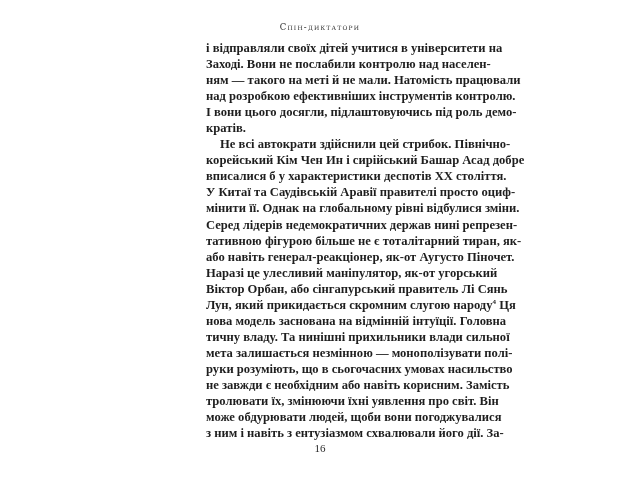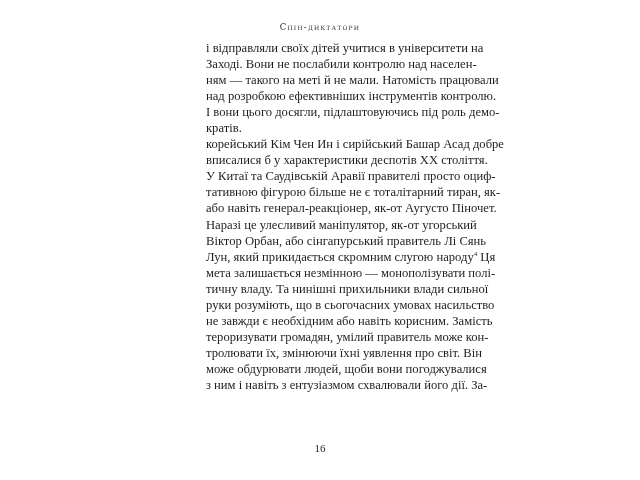--- a/index.html
+++ b/index.html
@@ -8,21 +8,21 @@
     .running-head {
       position: absolute; top: 22px; left: 0; width: 640px; text-align: center;
       font-family: "DejaVu Serif", serif; font-size: 8.5px; letter-spacing: 1.2px;
       color: #2a2a2a; font-variant: small-caps;
     }
     .body-text {
       position: absolute; left: 206px; top: 40px; width: 229px;
       font-family: "Liberation Serif", serif; font-size: 12.6px; line-height: 16.05px;
       color: #1e1e1e; text-align: justify;
     }
-    .line { display: block; white-space: nowrap; text-align-last: justify; text-align: justify; }
+    .line { display: block; white-space: nowrap; text-align-last: justify; text-align: justify; font-weight: bold; }
     .line.last { text-align-last: left; }
     .indent { padding-left: 14px; }
     sup { font-size: 7px; line-height: 0; vertical-align: super; }
     .page-number {
       position: absolute; top: 442px; left: 0; width: 640px; text-align: center;
       font-family: "Liberation Serif", serif; font-size: 11px; color: #2a2a2a;
     }
   </style>
 </head>
 <body>
@@ -32,33 +32,36 @@
 
   <div class="body-text">
 
     <span class="line">і відправляли своїх дітей учитися в університети на</span>
     <span class="line">Заході. Вони не послабили контролю над населен-</span>
     <span class="line">ням — такого на меті й не мали. Натомість працювали</span>
     <span class="line">над розробкою ефективніших інструментів контролю.</span>
     <span class="line">І вони цього досягли, підлаштовуючись під роль демо-</span>
     <span class="line last">кратів.</span>
 
+    <span class="line indent">Не всі автократи здійснили цей стрибок. Північно-</span>
     <span class="line">корейський Кім Чен Ин і сирійський Башар Асад добре</span>
     <span class="line">вписалися б у характеристики деспотів XX століття.</span>
     <span class="line">У Китаї та Саудівській Аравії правителі просто оциф-</span>
+    <span class="line">мінити її. Однак на глобальному рівні відбулися зміни.</span>
+    <span class="line">Серед лідерів недемократичних держав нині репрезен-</span>
     <span class="line">тативною фігурою більше не є тоталітарний тиран, як-</span>
     <span class="line">або навіть генерал-реакціонер, як-от Аугусто Піночет.</span>
     <span class="line">Наразі це улесливий маніпулятор, як-от угорський</span>
     <span class="line">Віктор Орбан, або сінгапурський правитель Лі Сянь</span>
     <span class="line"><span>Лун, який прикидається скромним слугою народу</span><sup>4</sup><span> Ця</span></span>
+    <span class="line">нова модель заснована на відмінній інтуїції. Головна</span>
+    <span class="line">тичну владу. Та нинішні прихильники влади сильної</span>
     <span class="line">мета залишається незмінною — монополізувати полі-</span>
-    <span class="line">тичну владу. Та нинішні прихильники влади сильної</span>
     <span class="line">руки розуміють, що в сьогочасних умовах насильство</span>
     <span class="line">не завжди є необхідним або навіть корисним. Замість</span>
-    <span class="line">тероризувати громадян, умілий правитель може кон-</span>
     <span class="line">тролювати їх, змінюючи їхні уявлення про світ. Він</span>
     <span class="line">може обдурювати людей, щоби вони погоджувалися</span>
     <span class="line">з ним і навіть з ентузіазмом схвалювали його дії. За-</span>
 
   </div>
 
   <div class="page-number">16</div>
 </div>
 
 </body></html>

